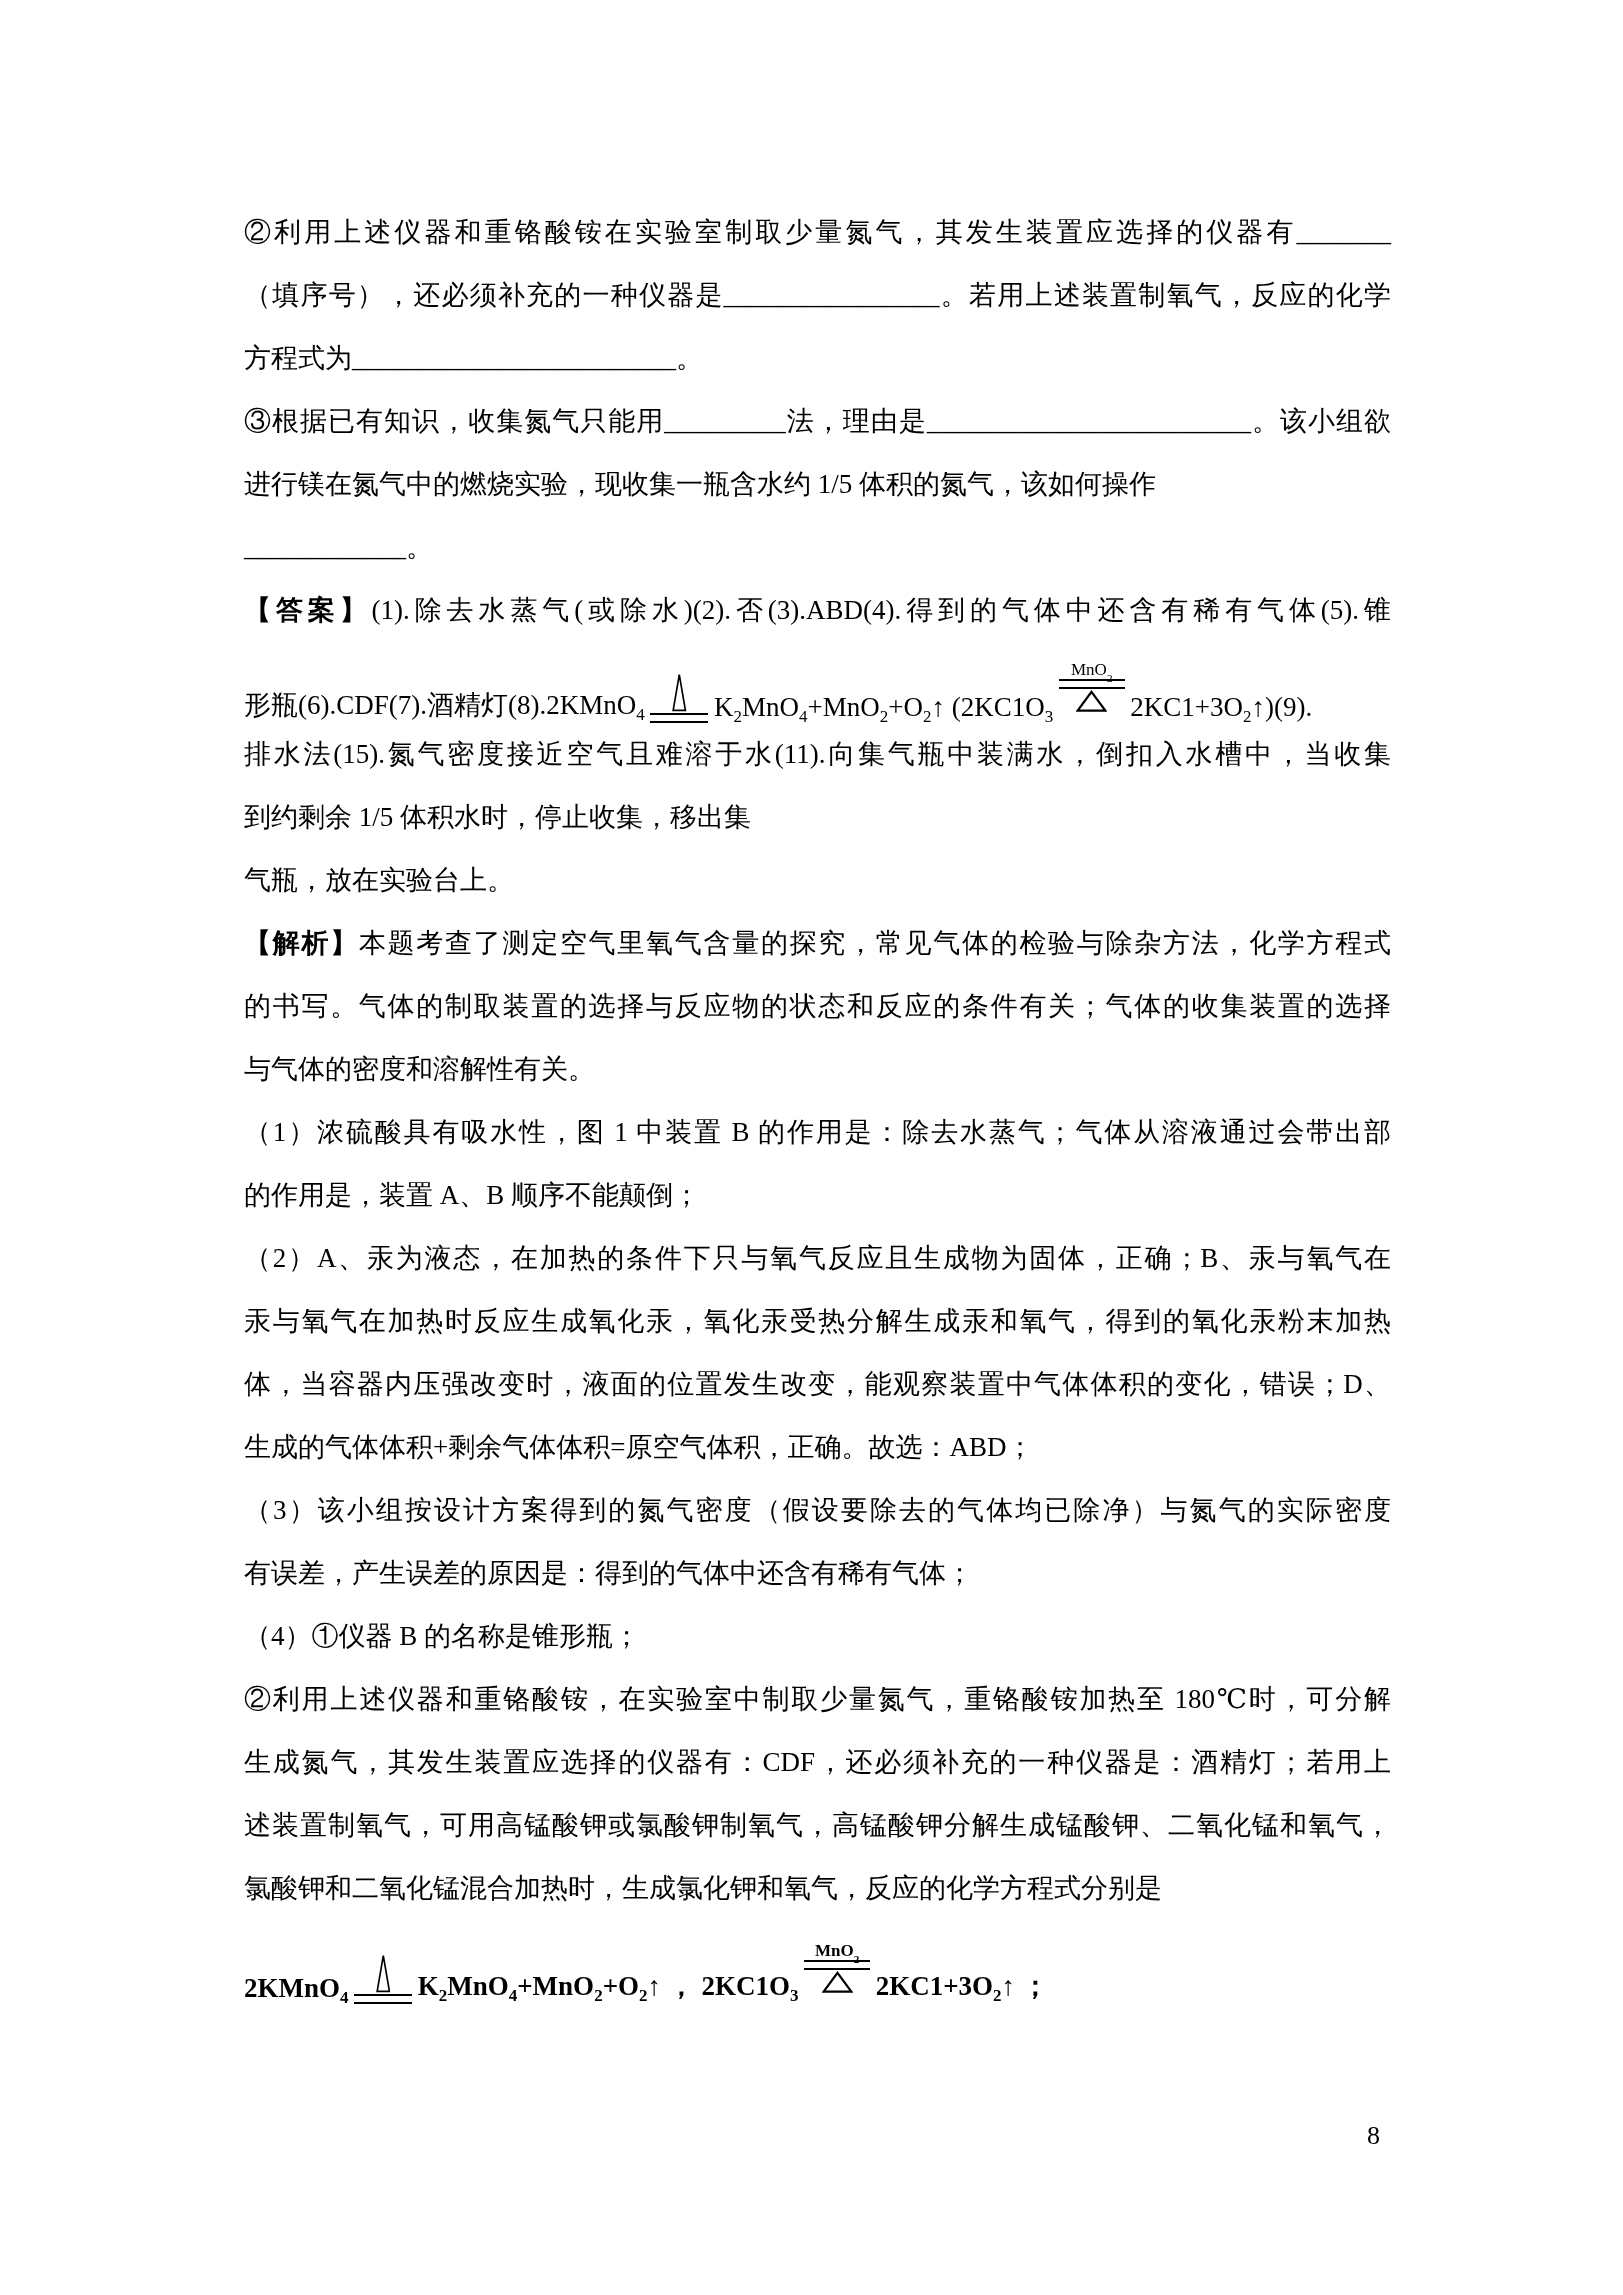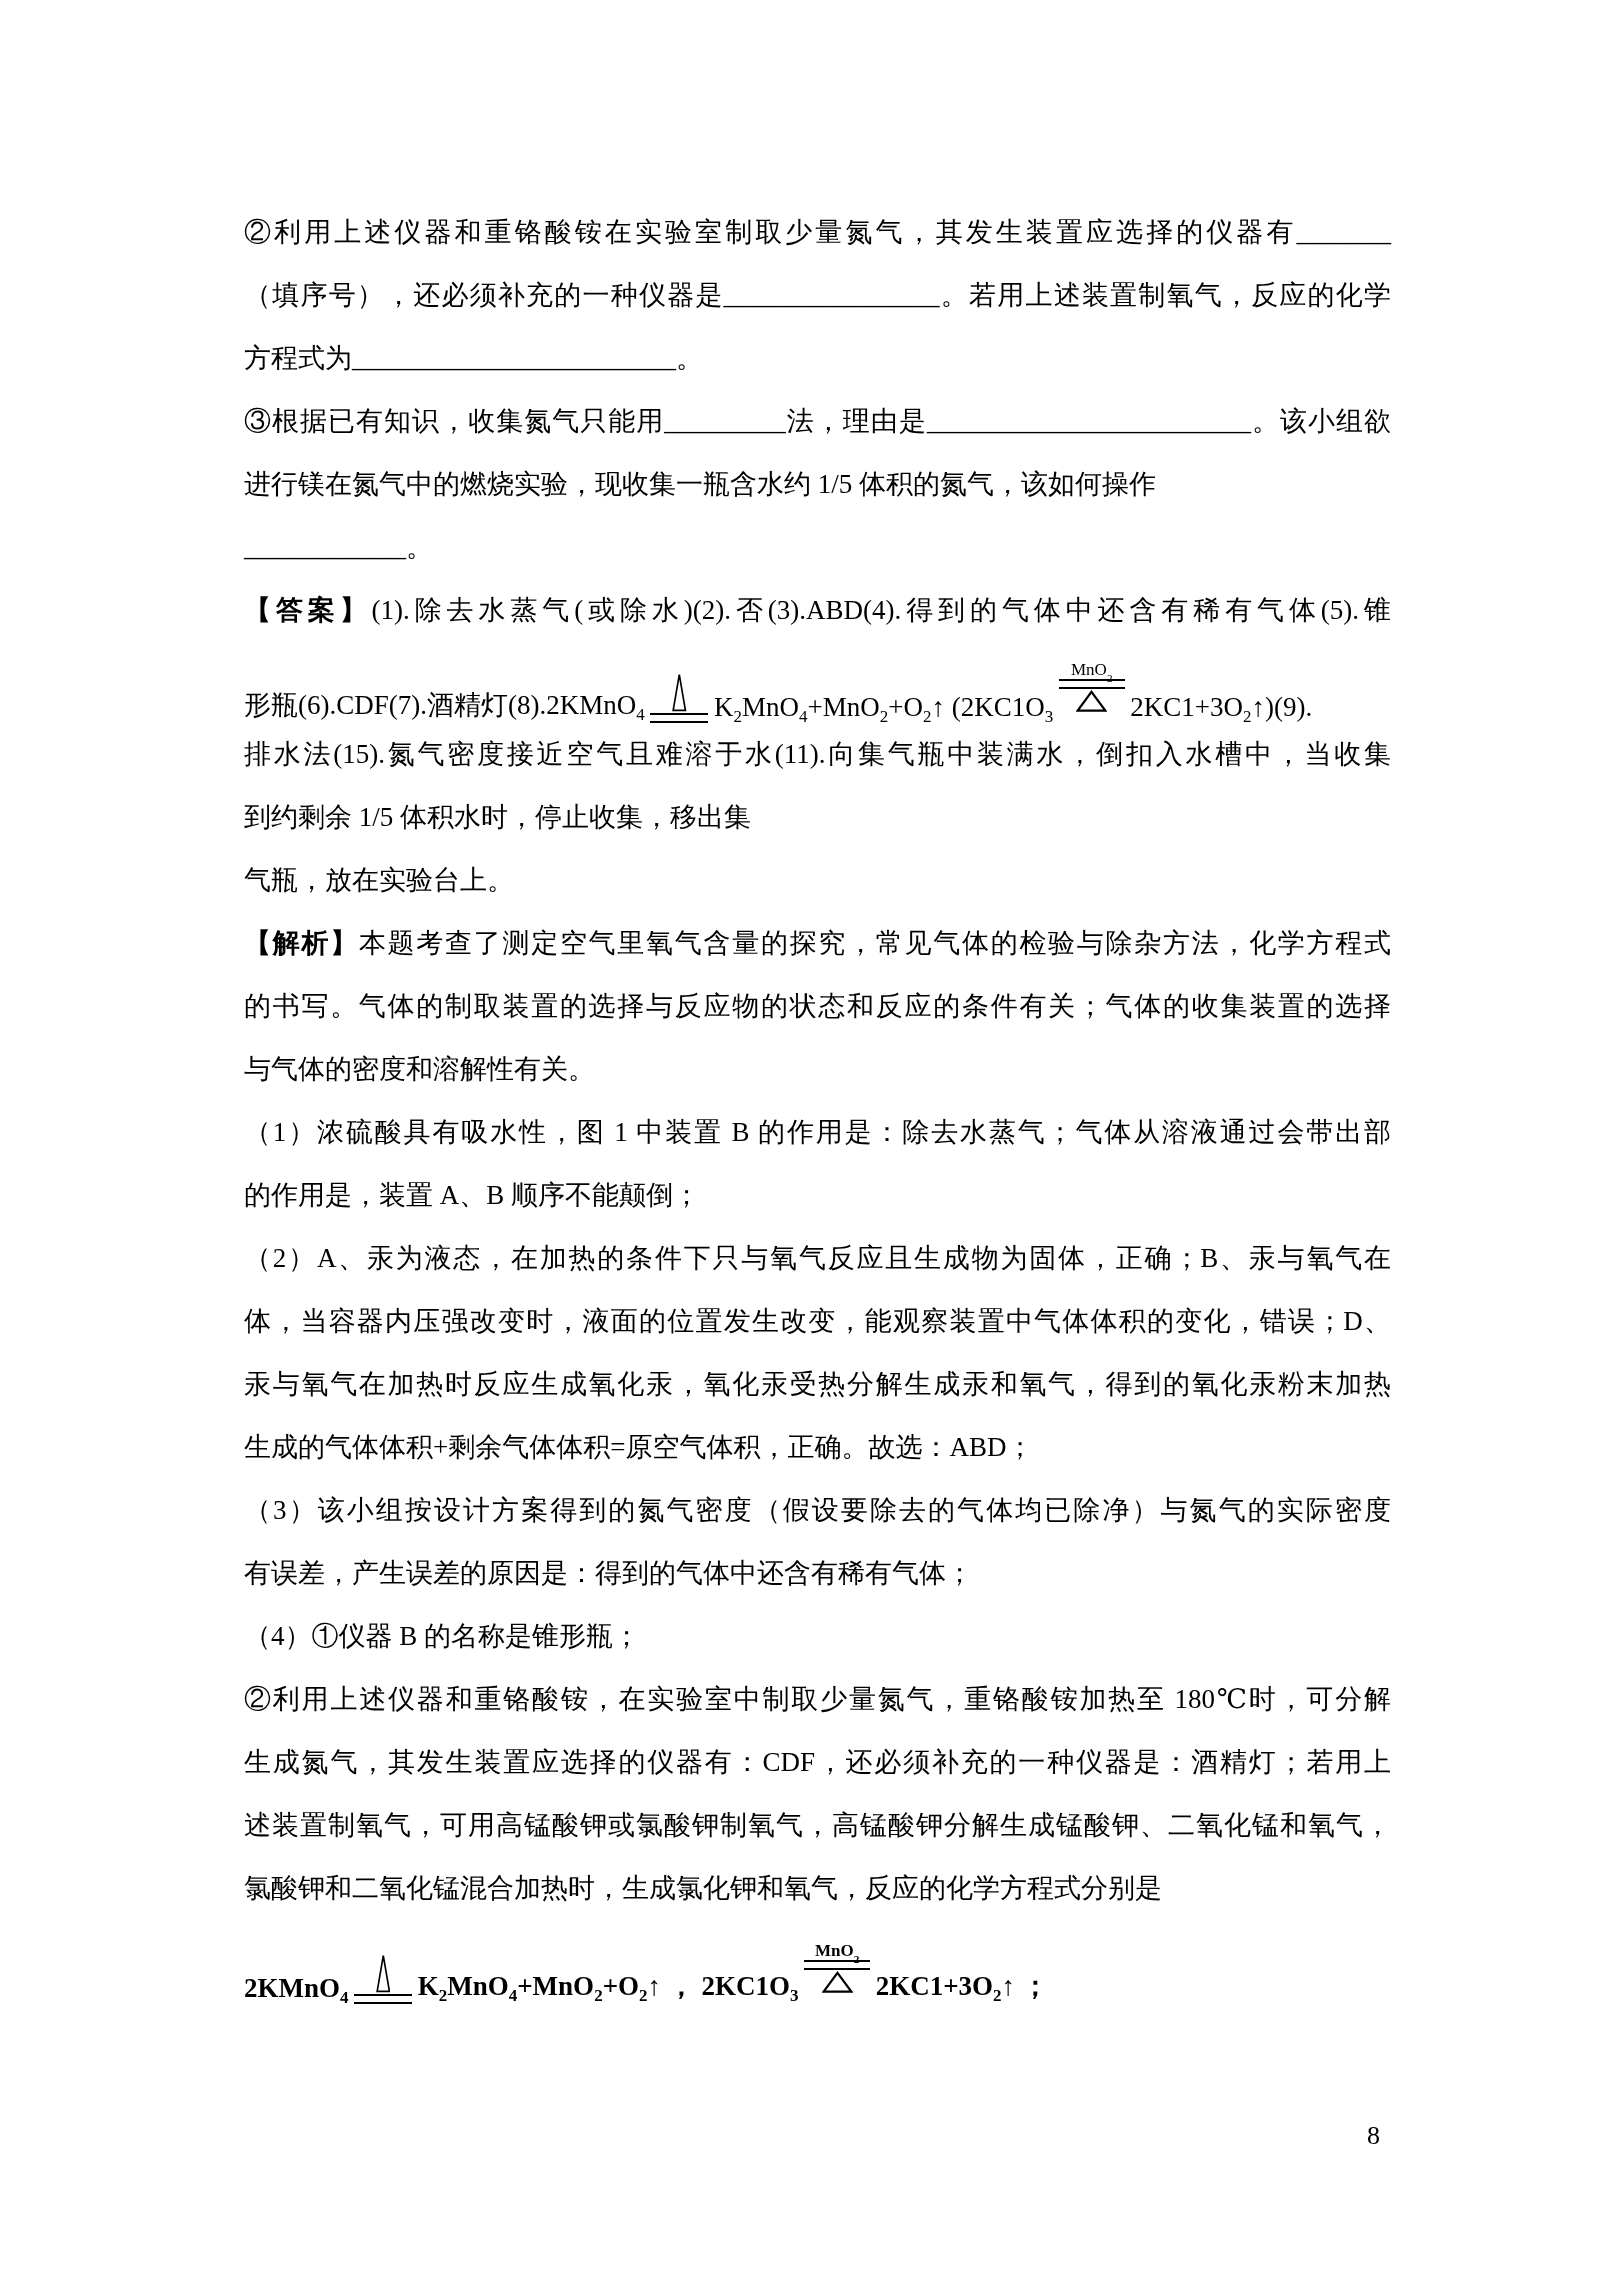--- a/index.html
+++ b/index.html
@@ -79,22 +79,22 @@
   <div class="ln j">
     <span class="b">【解析】</span><span>本题考查了测定空气里氧气含量的探究，常见气体的检验与除杂方法，化学方程式</span>
   </div>
   <div class="ln j">的书写。气体的制取装置的选择与反应物的状态和反应的条件有关；气体的收集装置的选择</div>
   <div class="ln">与气体的密度和溶解性有关。</div>
 
   <div class="ln j">（1）浓硫酸具有吸水性，图 1 中装置 B 的作用是：除去水蒸气；气体从溶液通过会带出部</div>
   <div class="ln">的作用是，装置 A、B 顺序不能颠倒；</div>
 
   <div class="ln j">（2）A、汞为液态，在加热的条件下只与氧气反应且生成物为固体，正确；B、汞与氧气在</div>
+  <div class="ln j">汞与氧气在加热时反应生成氧化汞，氧化汞受热分解生成汞和氧气，得到的氧化汞粉末加热</div>
   <div class="ln j">体，当容器内压强改变时，液面的位置发生改变，能观察装置中气体体积的变化，错误；D、</div>
-  <div class="ln j">汞与氧气在加热时反应生成氧化汞，氧化汞受热分解生成汞和氧气，得到的氧化汞粉末加热</div>
   <div class="ln">生成的气体体积+剩余气体体积=原空气体积，正确。故选：ABD；</div>
 
   <div class="ln j">（3）该小组按设计方案得到的氮气密度（假设要除去的气体均已除净）与氮气的实际密度</div>
   <div class="ln">有误差，产生误差的原因是：得到的气体中还含有稀有气体；</div>
 
   <div class="ln">（4）①仪器 B 的名称是锥形瓶；</div>
 
   <div class="ln j">②利用上述仪器和重铬酸铵，在实验室中制取少量氮气，重铬酸铵加热至 180℃时，可分解</div>
   <div class="ln j">生成氮气，其发生装置应选择的仪器有：CDF，还必须补充的一种仪器是：酒精灯；若用上</div>
   <div class="ln j">述装置制氧气，可用高锰酸钾或氯酸钾制氧气，高锰酸钾分解生成锰酸钾、二氧化锰和氧气，</div>

